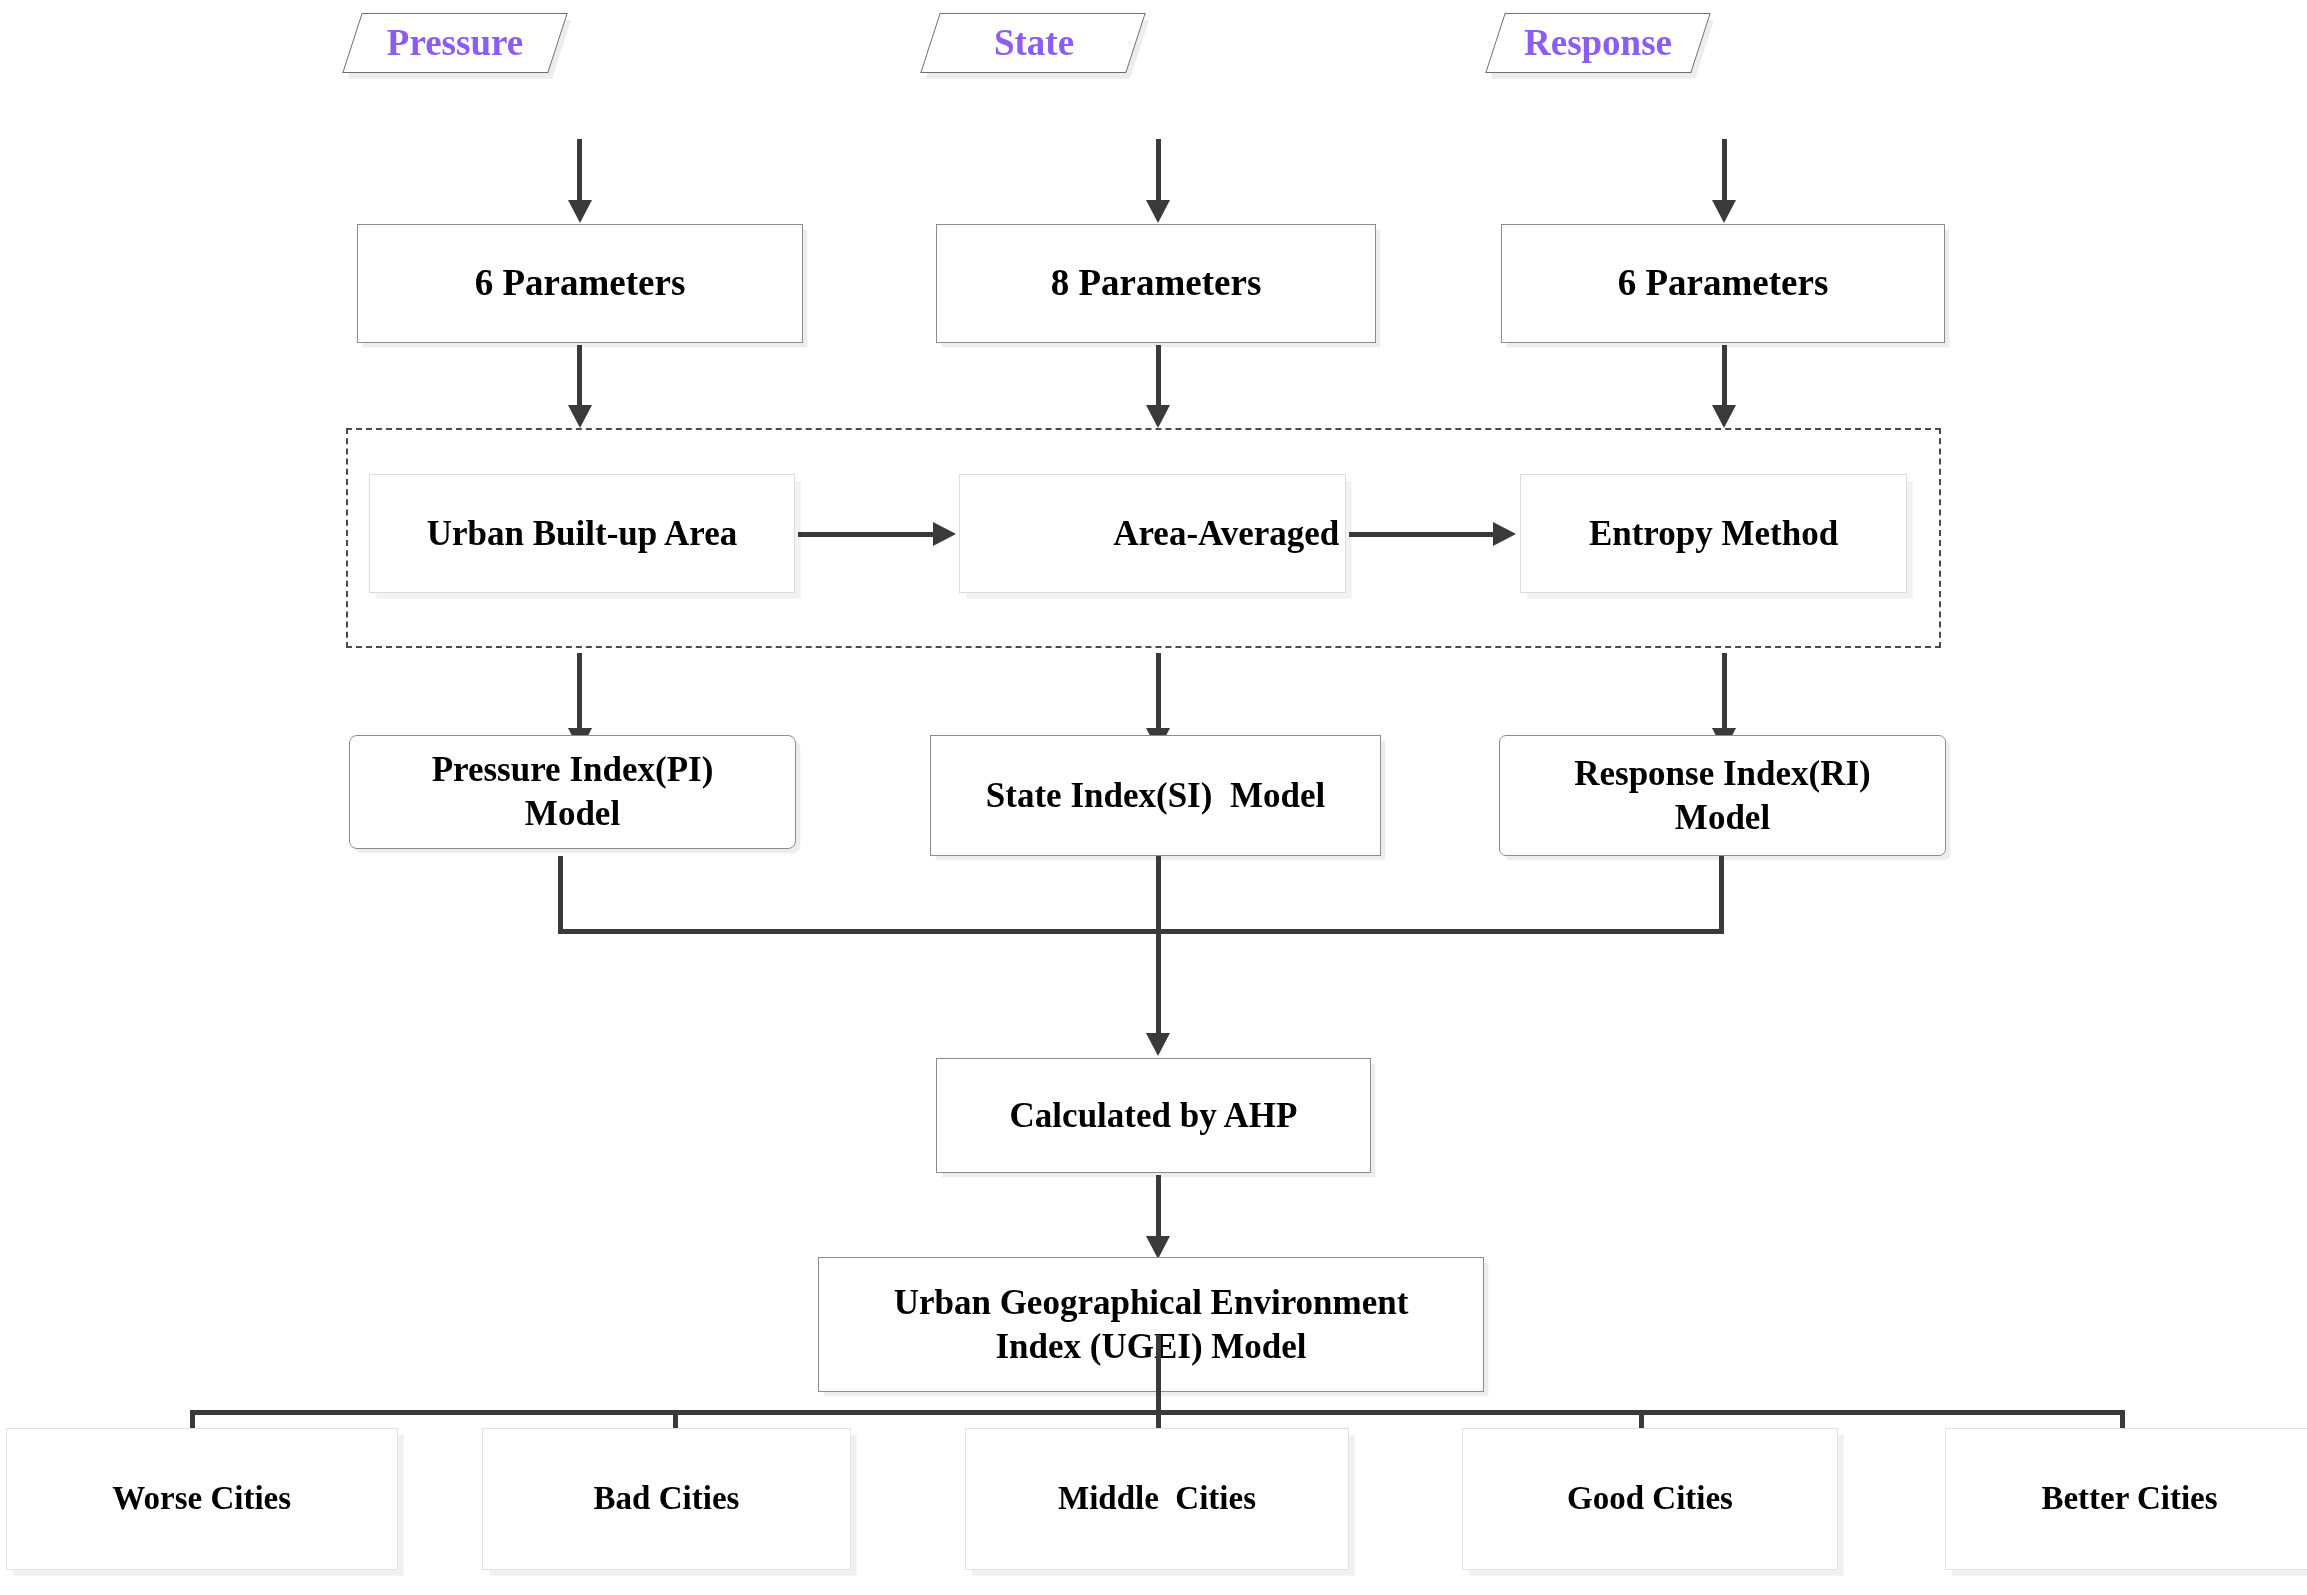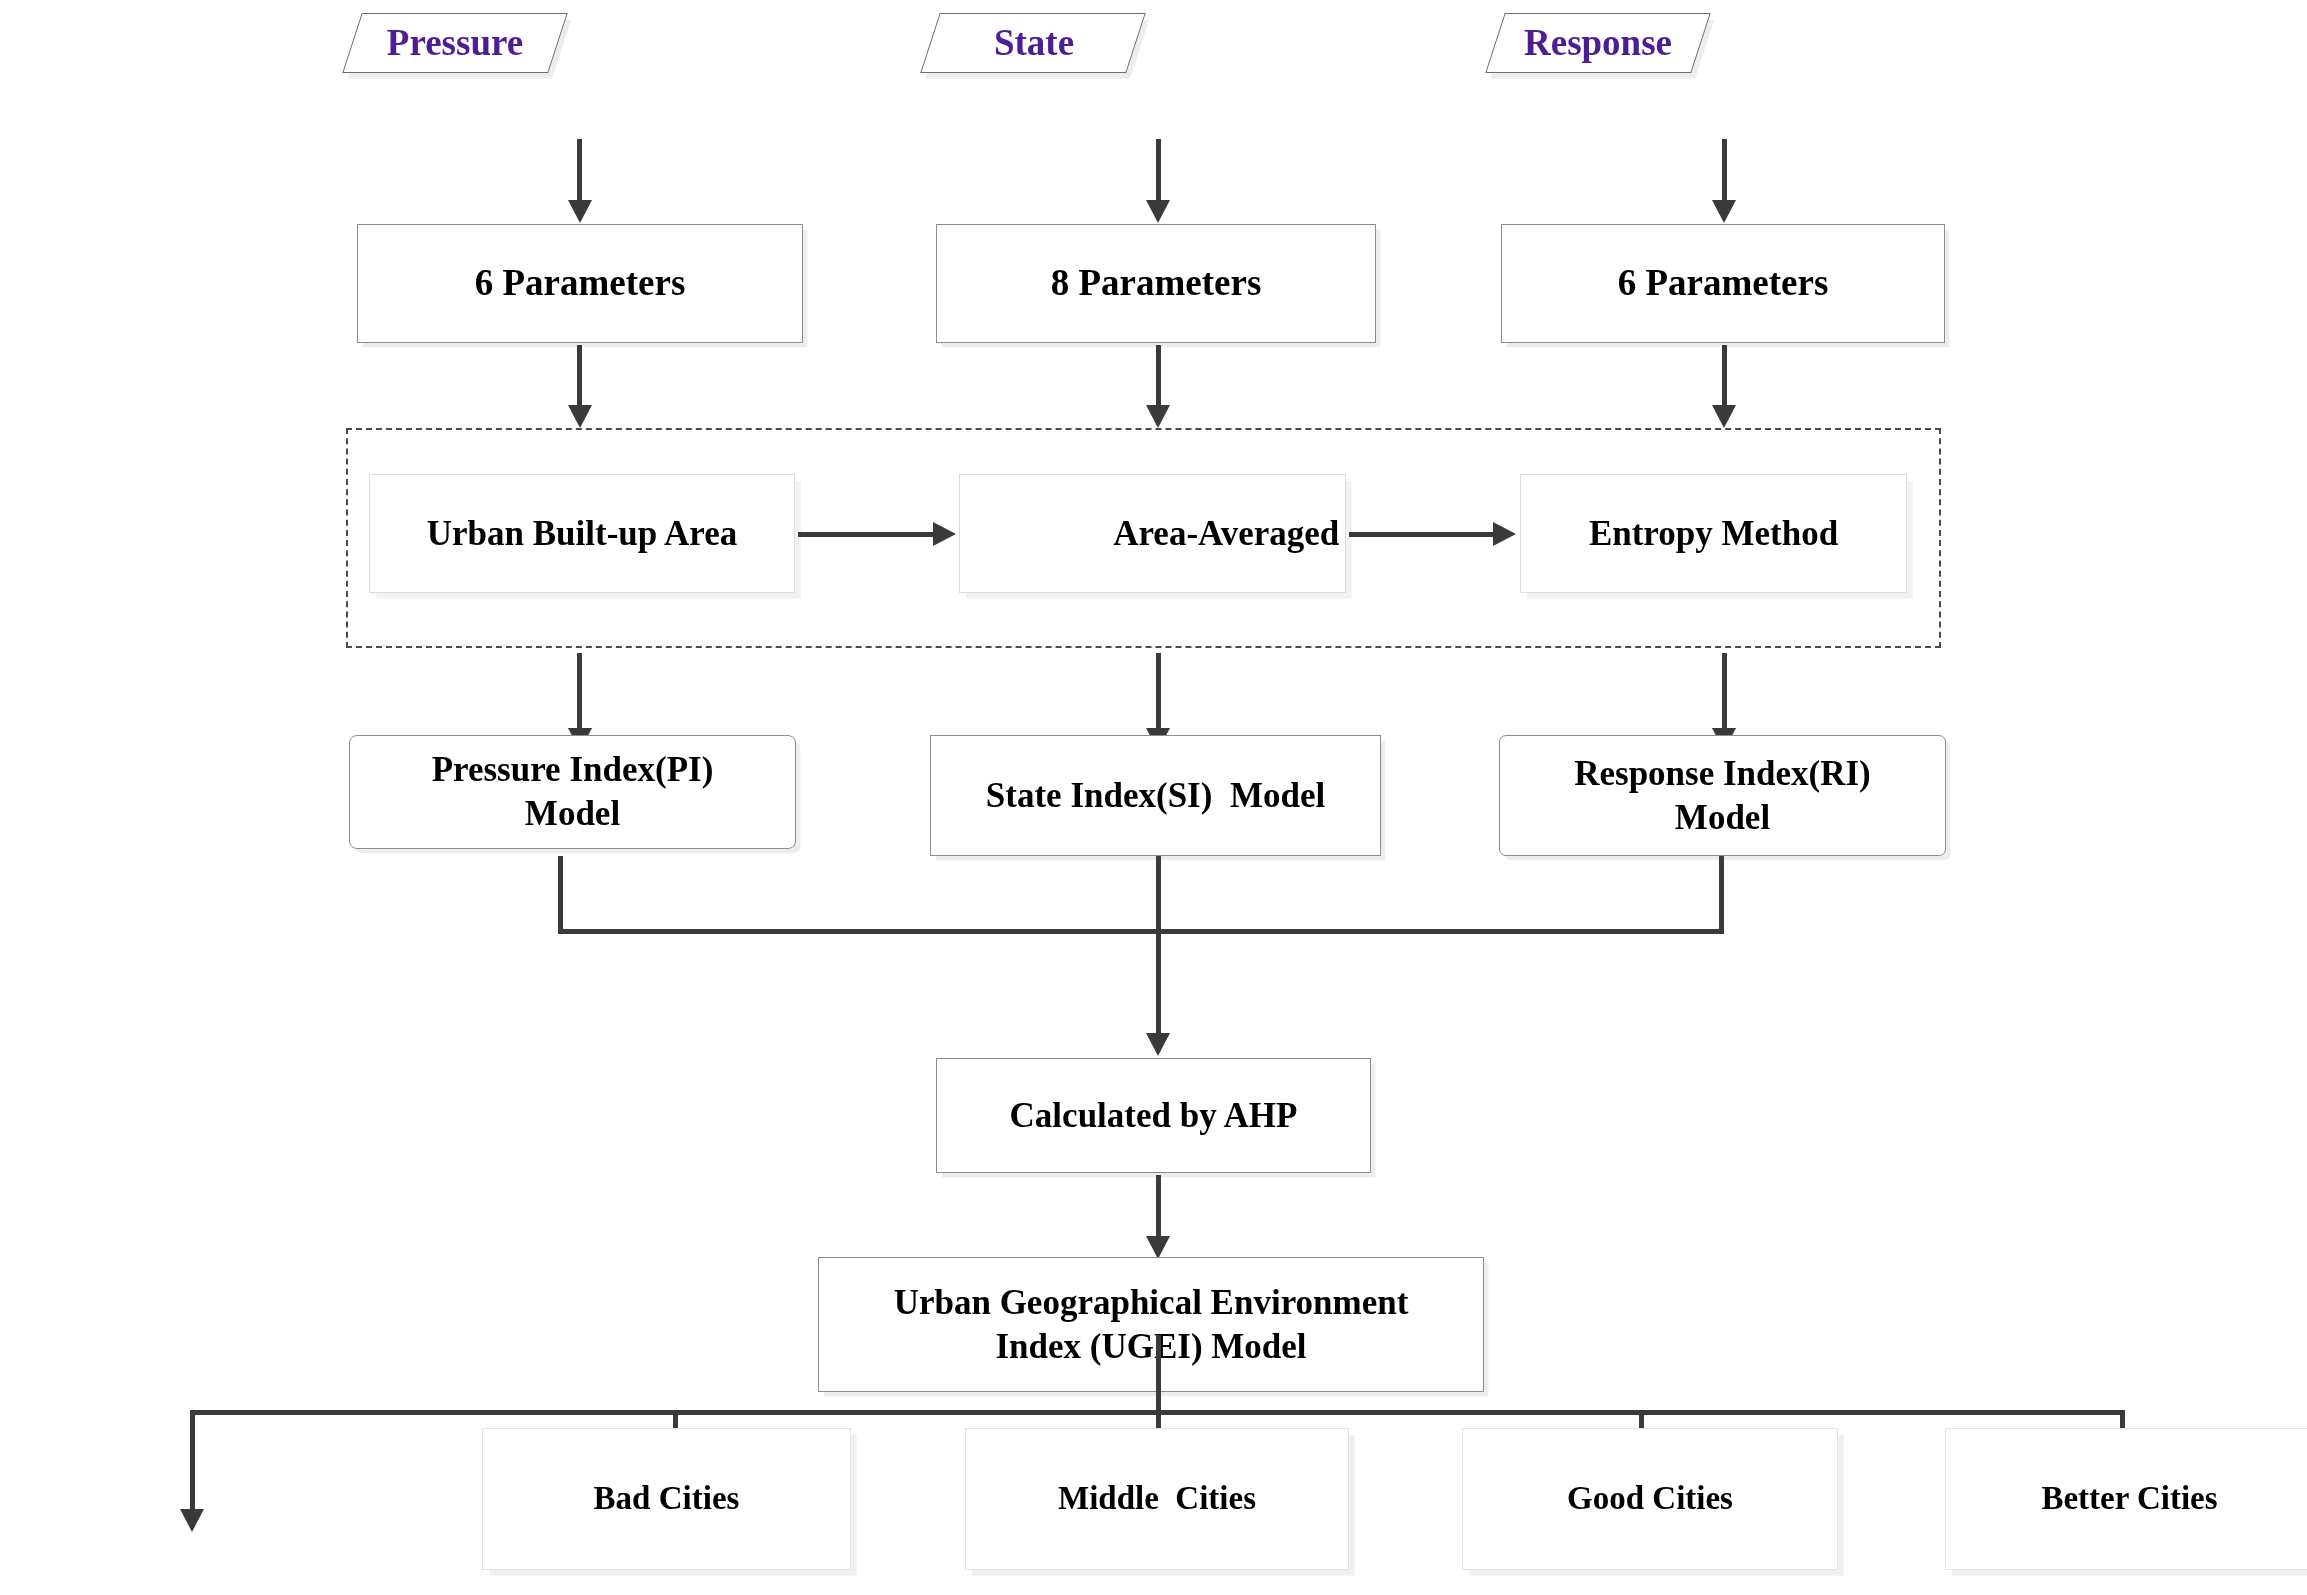--- a/index.html
+++ b/index.html
@@ -31,21 +31,21 @@
     position:absolute;
     background:#ffffff;
     border:1.4px solid #6e6e6e;
     box-shadow:6.4px 6.4px 0 -0.7px rgba(0,0,0,0.07);
     transform:skewX(-18deg);
     box-sizing:border-box;
   }
   .para-label{
     position:absolute;
     display:flex;align-items:center;justify-content:center;
-    font-weight:bold;color:#4c1d95;
+    font-weight:bold;color:#8b5cf6;
     pointer-events:none;
   }
 
   
   .dashbox{
     position:absolute;
     border:2.8px dashed #4a4a4a;
     background:transparent;
     box-sizing:border-box;
   }
@@ -175,20 +175,23 @@
 
   <div class="vline" style="left:1156px;top:1410px;height:107px;"></div>
   <div class="arrowdown" style="left:1146px;top:1509px;"></div>
 
   <div class="vline" style="left:1639px;top:1410px;height:107px;"></div>
   <div class="arrowdown" style="left:1629px;top:1509px;"></div>
 
   <div class="vline" style="left:2120px;top:1410px;height:107px;"></div>
   <div class="arrowdown" style="left:2110px;top:1509px;"></div>
 
+  <div class="node faint fs-sm" style="left:5.7px;top:1428px;width:392px;height:142px;">
+    <span class="txt">Worse Cities</span>
+  </div>
   <div class="node faint fs-sm" style="left:482px;top:1428px;width:369px;height:142px;">
     <span class="txt">Bad Cities</span>
   </div>
   <div class="node faint fs-sm" style="left:965px;top:1428px;width:384px;height:142px;align-items:center;">
     <span class="txt">Middle  Cities</span>
   </div>
   <div class="node faint fs-sm" style="left:1462px;top:1428px;width:376px;height:142px;">
     <span class="txt">Good Cities</span>
   </div>
   <div class="node faint fs-sm" style="left:1945px;top:1428px;width:369px;height:142px;">

